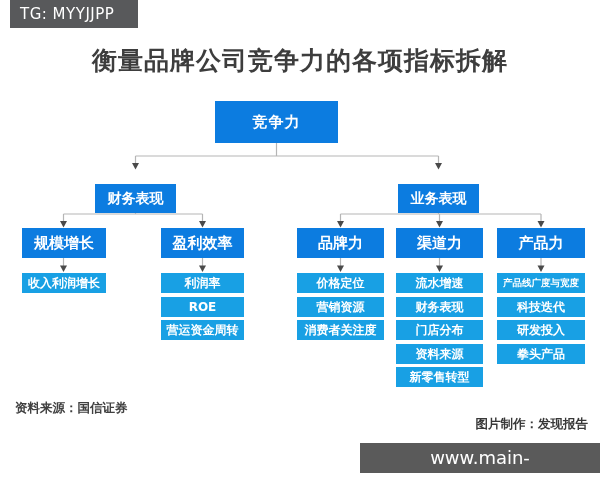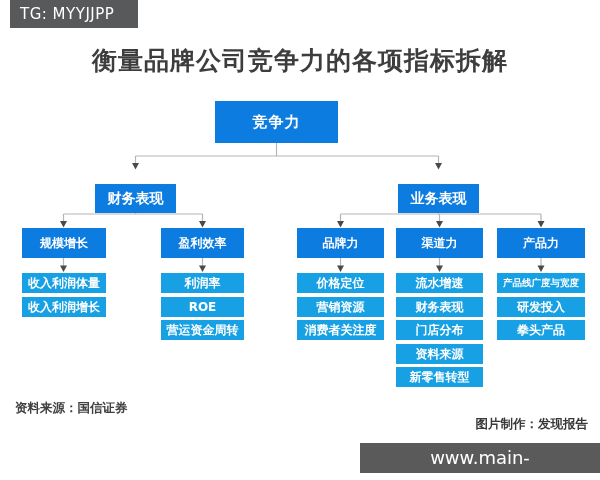--- a/index.html
+++ b/index.html
@@ -27,21 +27,21 @@
 
   .node{position:absolute;background:var(--node-blue);color:#fff;font-weight:700;
     text-align:center;display:flex;align-items:center;justify-content:center;}
   .node.root{left:215px;top:101px;width:123px;height:42px;font-size:15px;letter-spacing:1px;}
   .node.l2{top:184px;width:81px;height:29px;font-size:14px;}
   .node.l2.financial{left:95px;}
   .node.l2.business{left:398px;}
 
   .col{position:absolute;top:228px;}
   .col .head{width:100%;height:30px;background:var(--node-blue);color:#fff;
-    font-size:12px;font-weight:700;text-align:center;line-height:30px;}
+    font-size:15px;font-weight:700;text-align:center;line-height:30px;}
   .col .leaves{margin-top:15px;}
   .leaf{width:100%;height:20px;margin-bottom:3.5px;background:var(--leaf-blue);
     color:#fff;font-size:12px;font-weight:700;text-align:center;line-height:20px;
     display:block;white-space:nowrap;overflow:hidden;}
   .leaf.tight{font-size:9.5px;}
 
   .col-a1{left:22px;width:84px;}
   .col-a2{left:161px;width:83px;}
   .col-b1{left:297px;width:87px;}
   .col-b2{left:396px;width:87px;}
@@ -88,21 +88,20 @@
   </svg>
 
   <div class="node root">竞争力</div>
 
   <div class="node l2 financial">财务表现</div>
   <div class="node l2 business">业务表现</div>
 
   <div class="col col-a1">
     <div class="head">规模增长</div>
     <div class="leaves">
-      <div class="leaf">收入利润体量</div>
       <div class="leaf">收入利润增长</div>
     </div>
   </div>
 
   <div class="col col-a2">
     <div class="head">盈利效率</div>
     <div class="leaves">
       <div class="leaf">利润率</div>
       <div class="leaf">ROE</div>
       <div class="leaf">营运资金周转</div>
@@ -126,20 +125,21 @@
       <div class="leaf">门店分布</div>
       <div class="leaf">资料来源</div>
       <div class="leaf">新零售转型</div>
     </div>
   </div>
 
   <div class="col col-b3">
     <div class="head">产品力</div>
     <div class="leaves">
       <div class="leaf tight">产品线广度与宽度</div>
+      <div class="leaf">科技迭代</div>
       <div class="leaf">研发投入</div>
       <div class="leaf">拳头产品</div>
     </div>
   </div>
 
   <div class="source">资料来源：国信证券</div>
   <div class="credit">图片制作：发现报告</div>
   <div class="urlbar">www.main-huangguan.com</div>
 
 </div>

